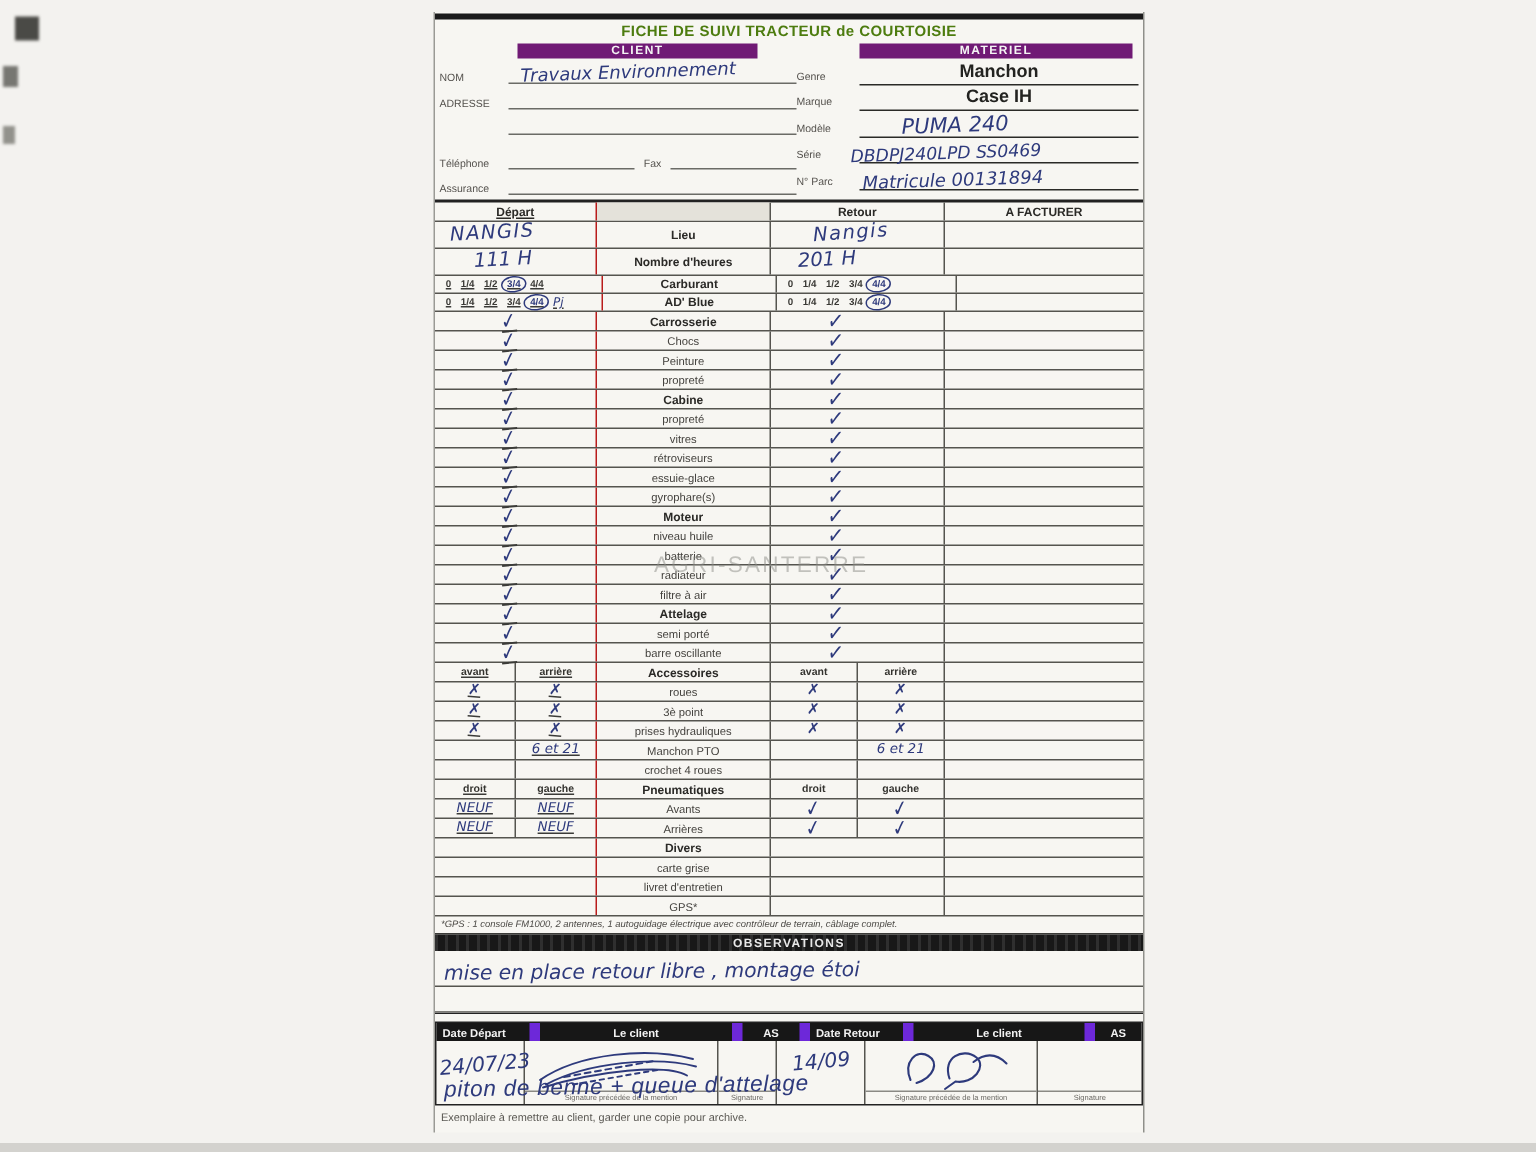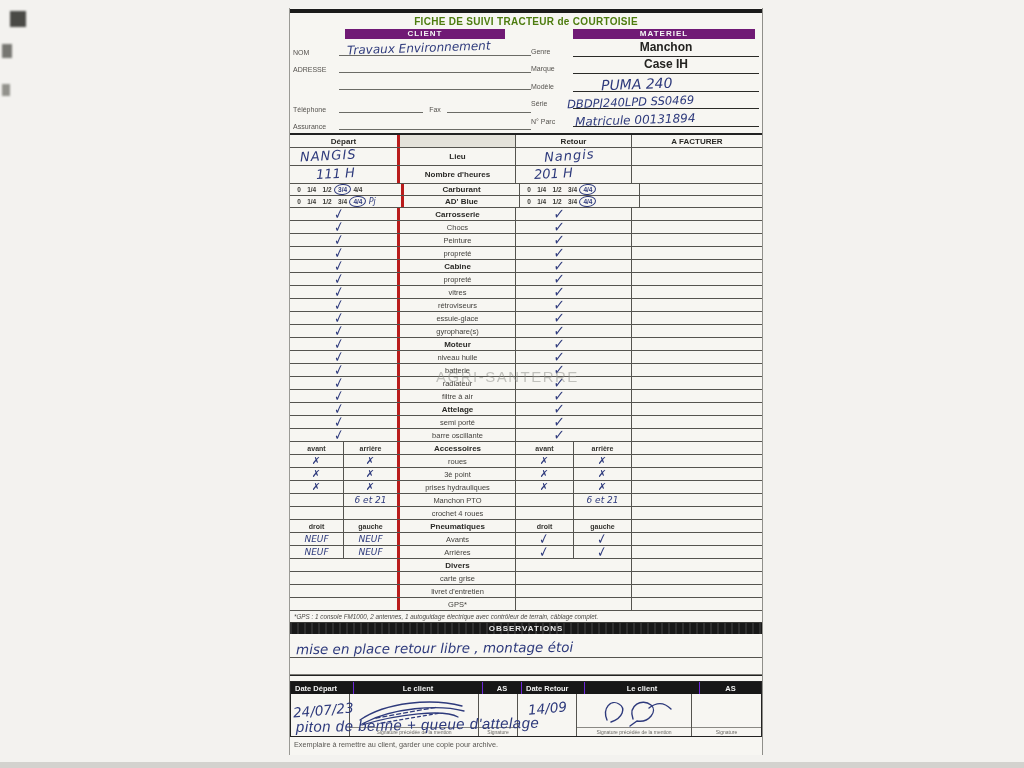--- a/index.html
+++ b/index.html
@@ -48,21 +48,21 @@
   .mv.overflow{left:-6px;font-size:11.5px;}
   .hand.small{font-size:9px;}
   .hand.note{font-size:8px;margin-left:3px;}
   
   .grid{border-top:2px solid #222;border-bottom:1px solid #222;margin:0;}
   .grow{display:flex;border-bottom:1px solid #55544f;height:12px;align-items:stretch;}
   .grow.hdr{height:12px;background:transparent;}
   .grow.tall{height:17px;}
   .grow.thin{height:11px;}
   .cell{position:relative;font-size:7.5px;}
-  .c1{width:107px;flex:none;border-right:3px solid #b91c1c;}
+  .c1{width:107px;flex:none;border-right:1px solid #b91c1c;text-decoration:underline;}
   .c2{width:115px;flex:none;border-right:1px solid #55544f;}
   .c3{width:115px;flex:none;border-right:1px solid #55544f;}
   .c4{flex:1;text-align:right;}
   .lbl{display:flex;align-items:center;justify-content:center;color:#44423e;}
   .lbl.b{font-weight:bold;font-size:8px;color:#2b2a27;}
   .hcell{display:flex;align-items:center;justify-content:center;font-weight:bold;font-size:8px;color:#2b2a27;}
   .hcell.shade{background:#e4e2da;}
   .split{display:flex;}
   .split>div{flex:1;display:flex;align-items:center;justify-content:center;}
   .split>div:first-child{border-right:1px solid #55544f;}
@@ -96,21 +96,21 @@
     background-image:repeating-linear-gradient(90deg,rgba(90,90,90,.35) 0 2px,transparent 2px 7px);
   }
   .obsline{border-bottom:1px solid #55544f;height:23px;position:relative;}
   .obsline .hand{position:absolute;left:6px;bottom:1px;font-size:13.5px;transform:rotate(-.5deg);}
   .obsline2{border-bottom:1px solid #7c7b76;height:16px;}
   
   .sigwrap{margin-top:5px;border:1px solid #222;}
   .sighead{display:flex;background:#171717;height:12px;}
   .sighead>div{
     color:#f2f2f2;font-size:7.5px;font-weight:bold;display:flex;align-items:center;
-    border-right:1px solid #6d28d9;padding-left:4px;
+    border-right:7px solid #6d28d9;padding-left:4px;
   }
   .sigbody{display:flex;height:42px;}
   .sigbody>div{border-right:1px solid #55544f;position:relative;}
   .sw1{width:58px;flex:none;}
   .sw2{width:128px;flex:none;}
   .sw3{width:38px;flex:none;}
   .sw4{width:58px;flex:none;}
   .sw5{width:114px;flex:none;}
   .sw6{flex:1;border-right:none!important;}
   .sigdate{position:absolute;left:2px;top:8px;font-size:13.5px;transform:rotate(-5deg);}

